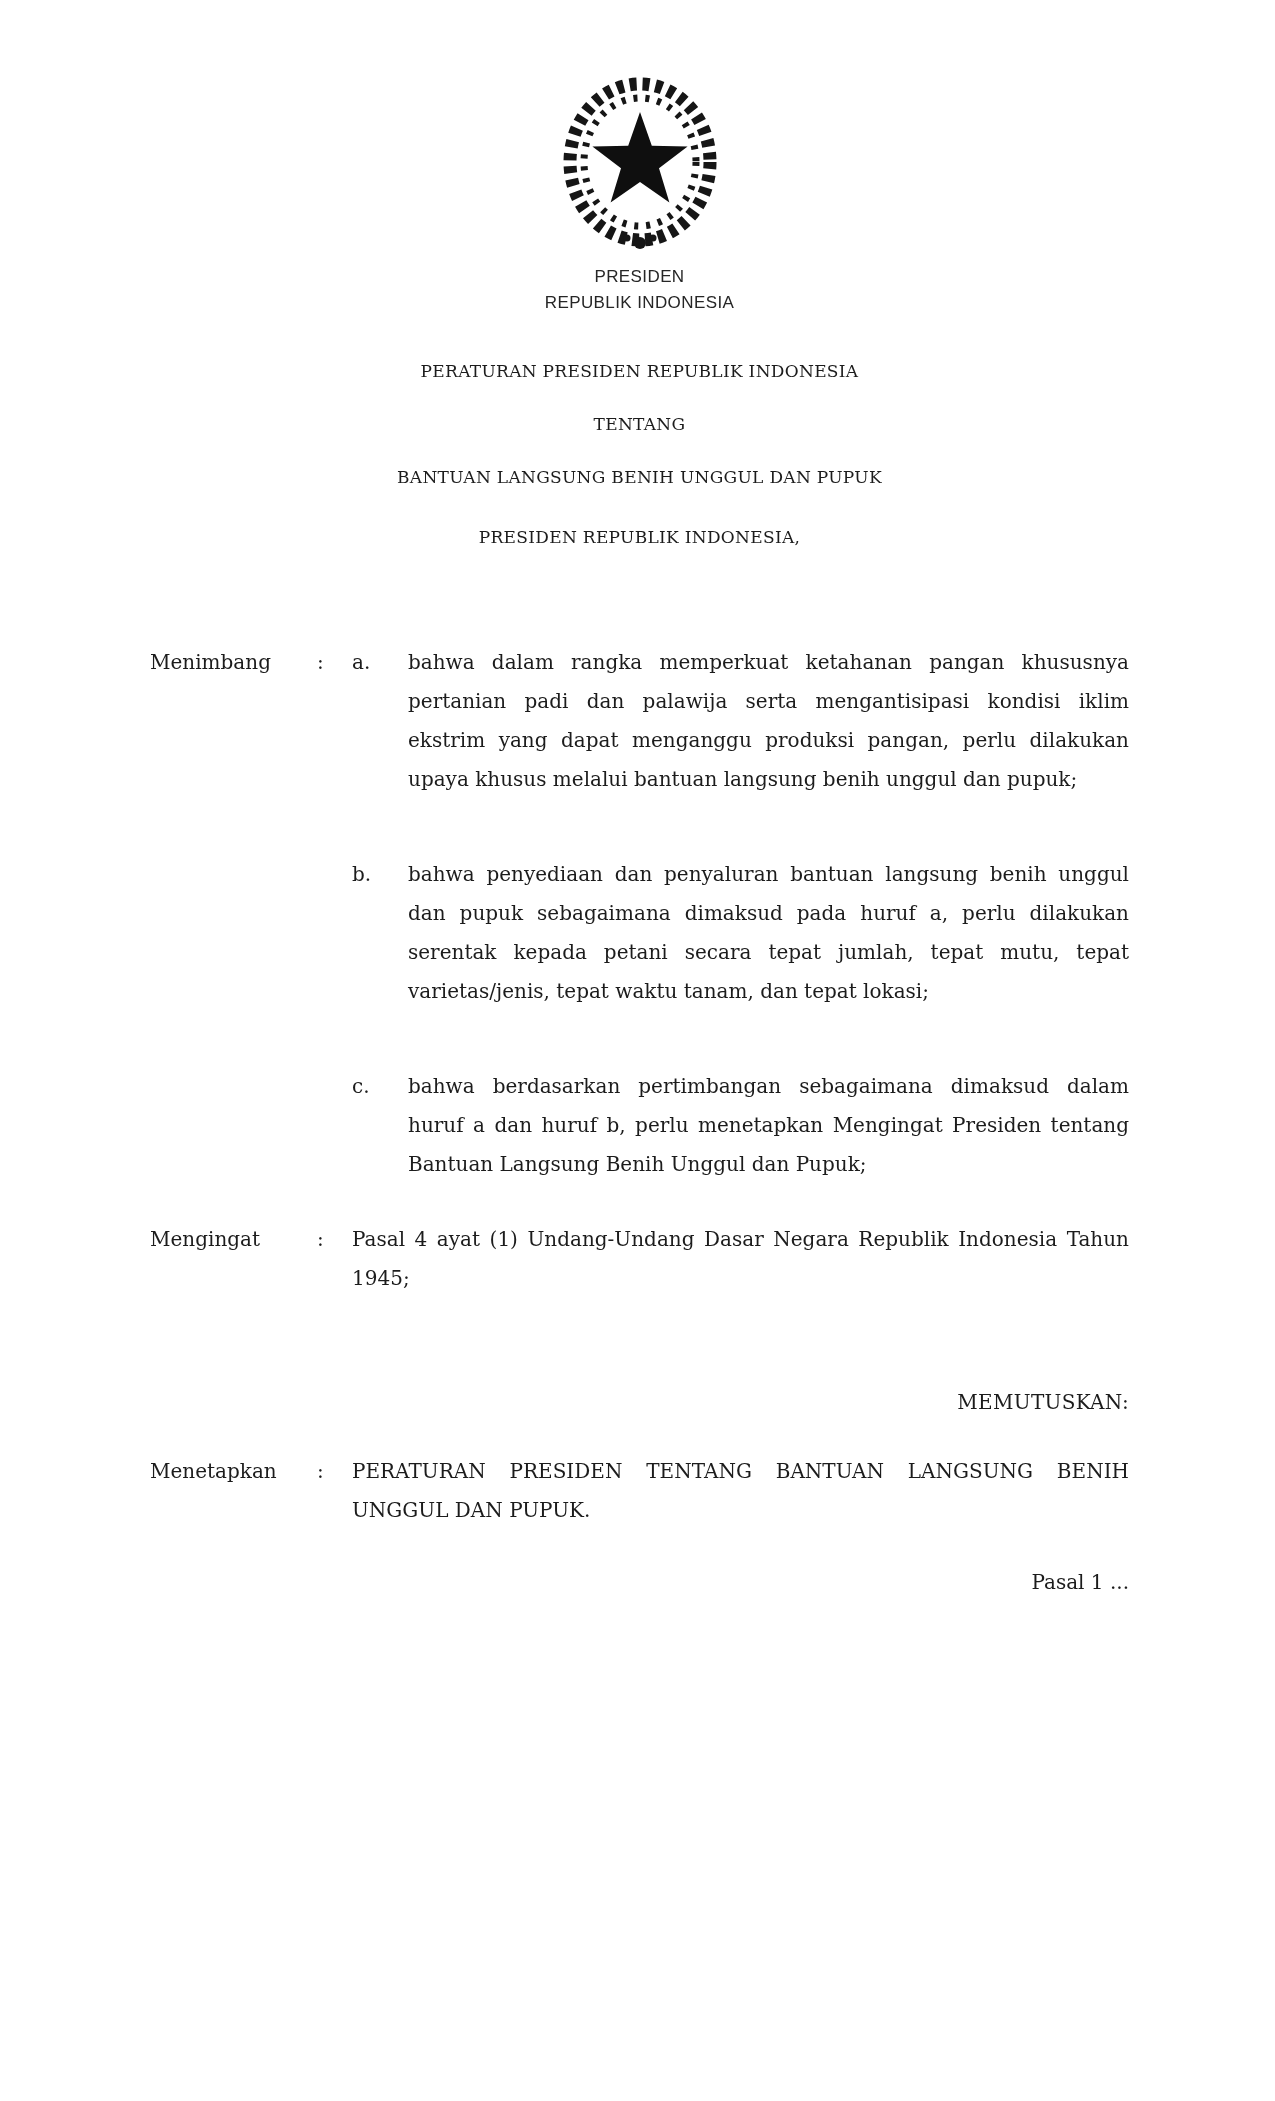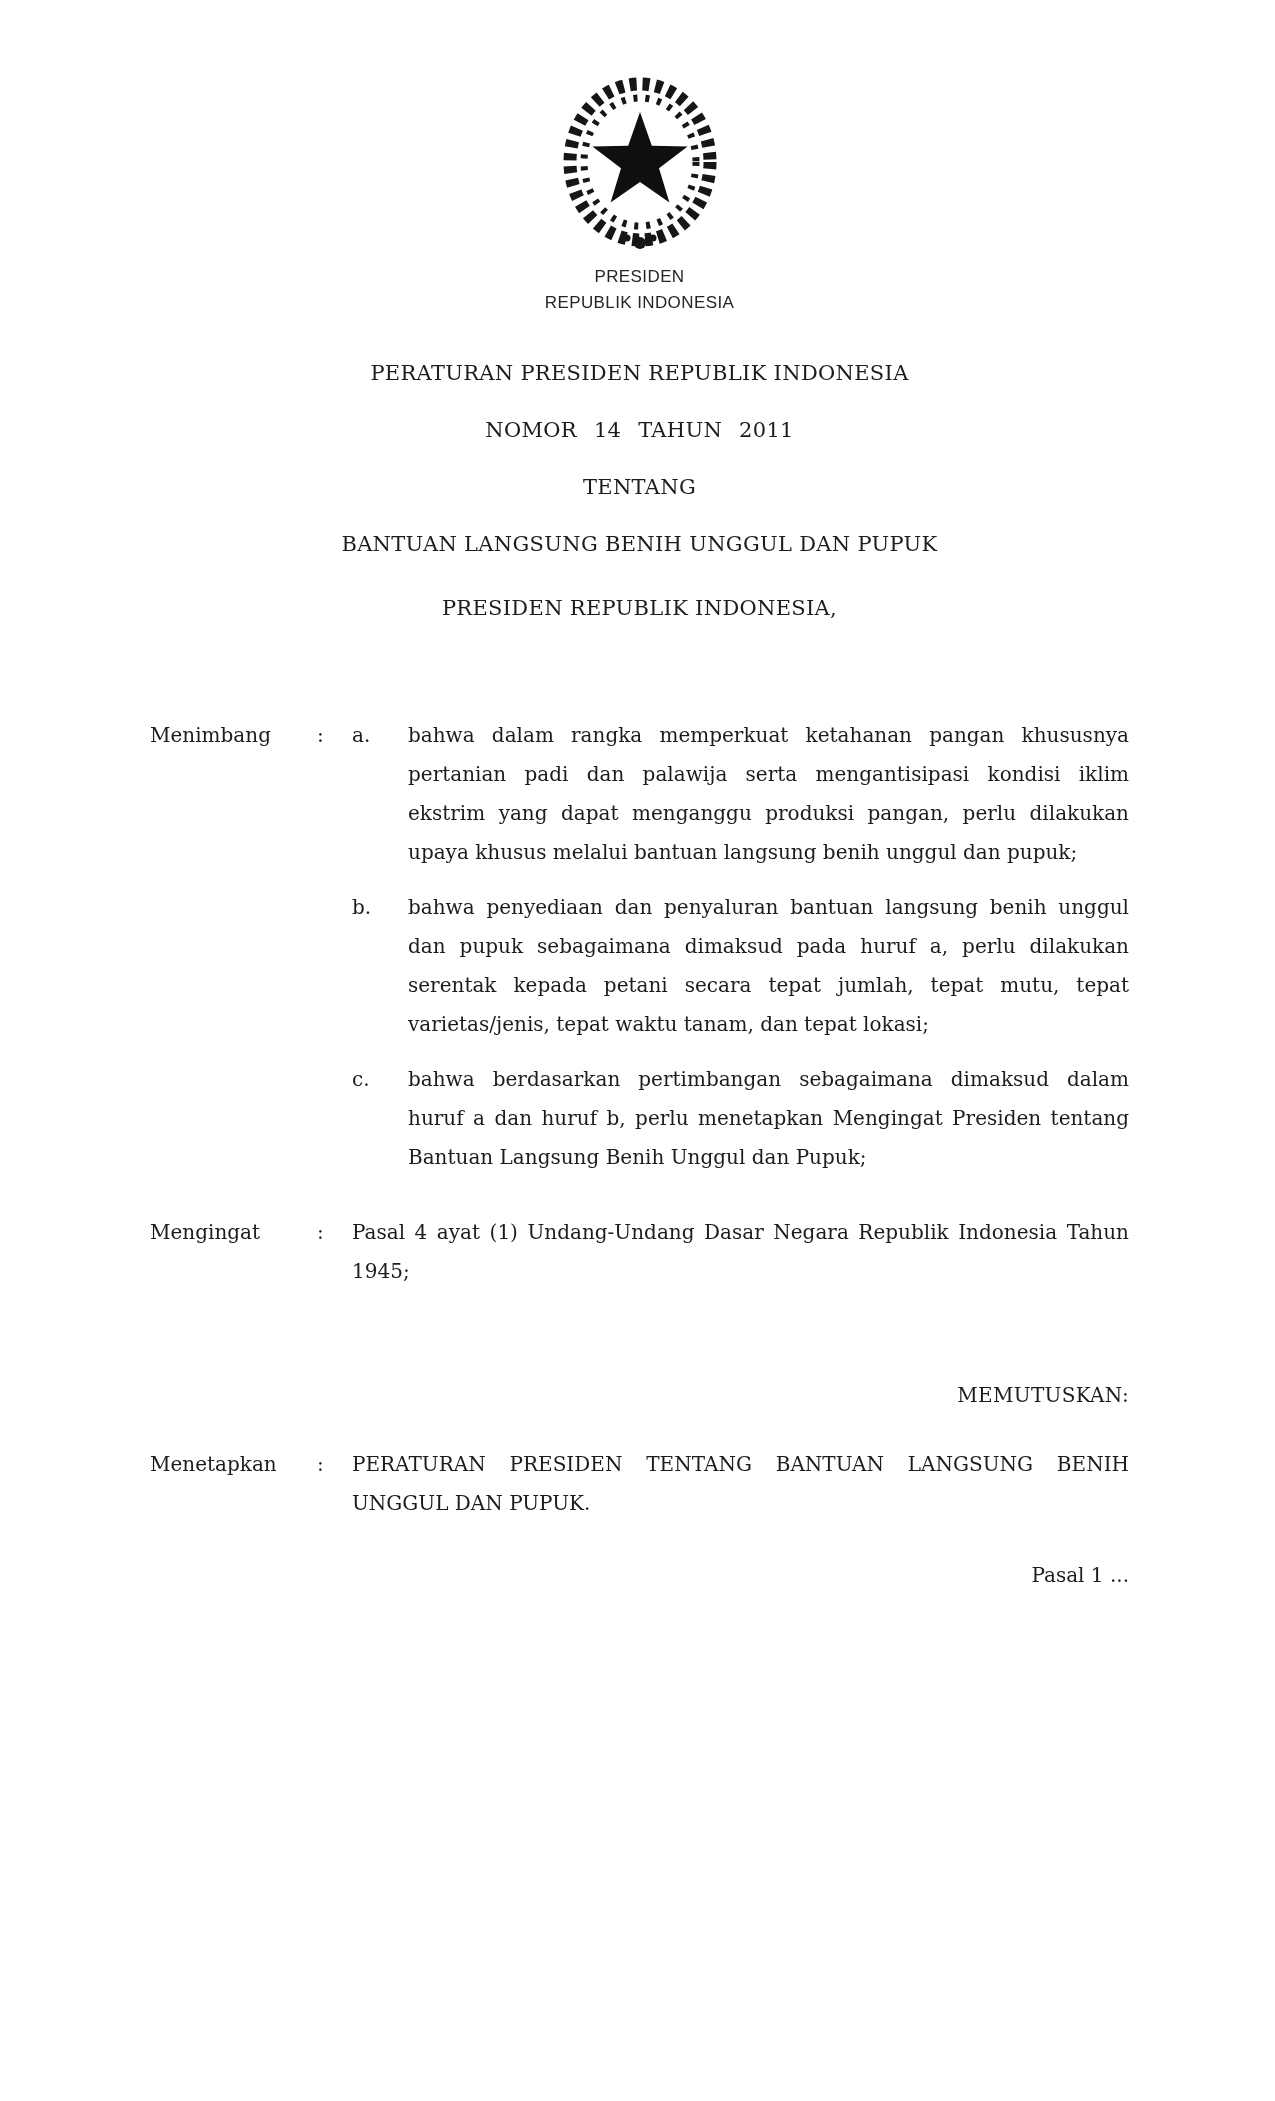--- a/index.html
+++ b/index.html
@@ -20,33 +20,33 @@
     font-family: "Liberation Sans", sans-serif;
     font-size: 17px;
     line-height: 1.5;
     letter-spacing: 0.4px;
     color: #262626;
     margin-top: 2px;
   }
   .titles {
     margin-top: 46px;
     text-align: center;
-    font-size: 21px;
+    font-size: 17px;
     letter-spacing: 0.3px;
   }
   .t-line { margin-bottom: 33px; }
   .num { word-spacing: 10px; }
   .invocation { margin-top: 62px; }
   .authority { margin-top: 40px; }
 
   .clauses {
     display: grid;
     font-size: 20px;
     line-height: 39px;
-    row-gap: 16px;
+    row-gap: 56px;
   }
   .considering {
     margin-top: 96px;
     grid-template-columns: 167px 35px 56px 1fr;
   }
   .three-col { grid-template-columns: 167px 35px 1fr; }
   .basis { margin-top: 36px; }
   .c-label { grid-column: 1; }
   .c-colon { grid-column: 2; }
   .c-letter { grid-column: 3; }
@@ -85,21 +85,20 @@
     </svg>
   </div>
 
   <div class="org">
     <div>PRESIDEN</div>
     <div>REPUBLIK INDONESIA</div>
   </div>
 
   <div class="titles">
     <div class="t-line">PERATURAN PRESIDEN REPUBLIK INDONESIA</div>
-    <div class="t-line num">NOMOR 14 TAHUN 2011</div>
     <div class="t-line">TENTANG</div>
     <div class="t-line">BANTUAN LANGSUNG BENIH UNGGUL DAN PUPUK</div>
     <div class="t-line authority">PRESIDEN REPUBLIK INDONESIA,</div>
   </div>
 
   <div class="clauses considering">
     <div class="c-label">Menimbang</div>
     <div class="c-colon">:</div>
 
     <div class="c-letter">a.</div>

